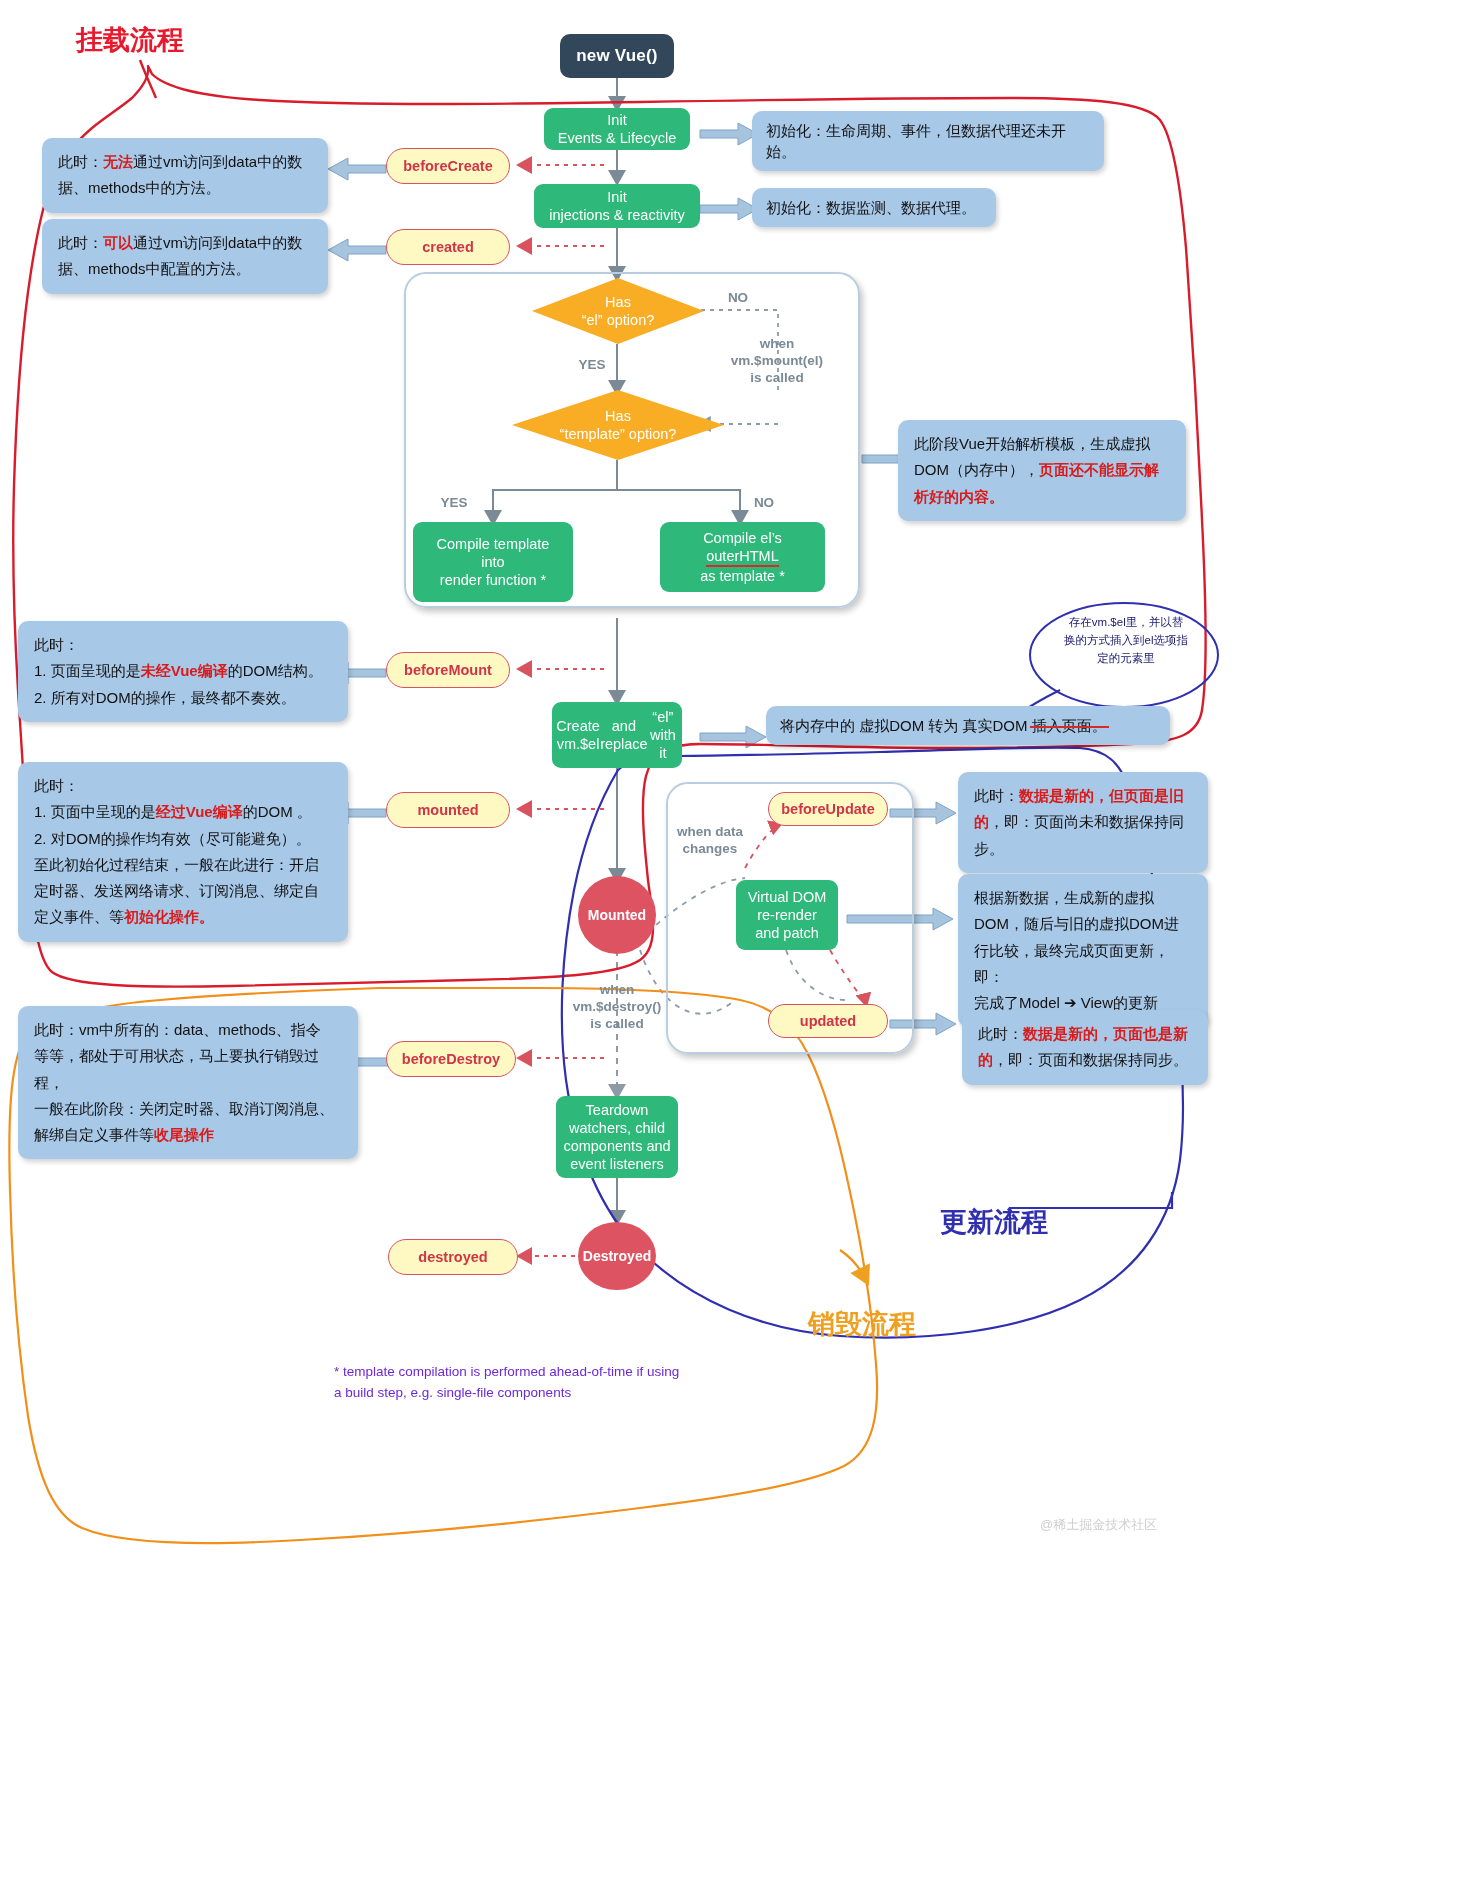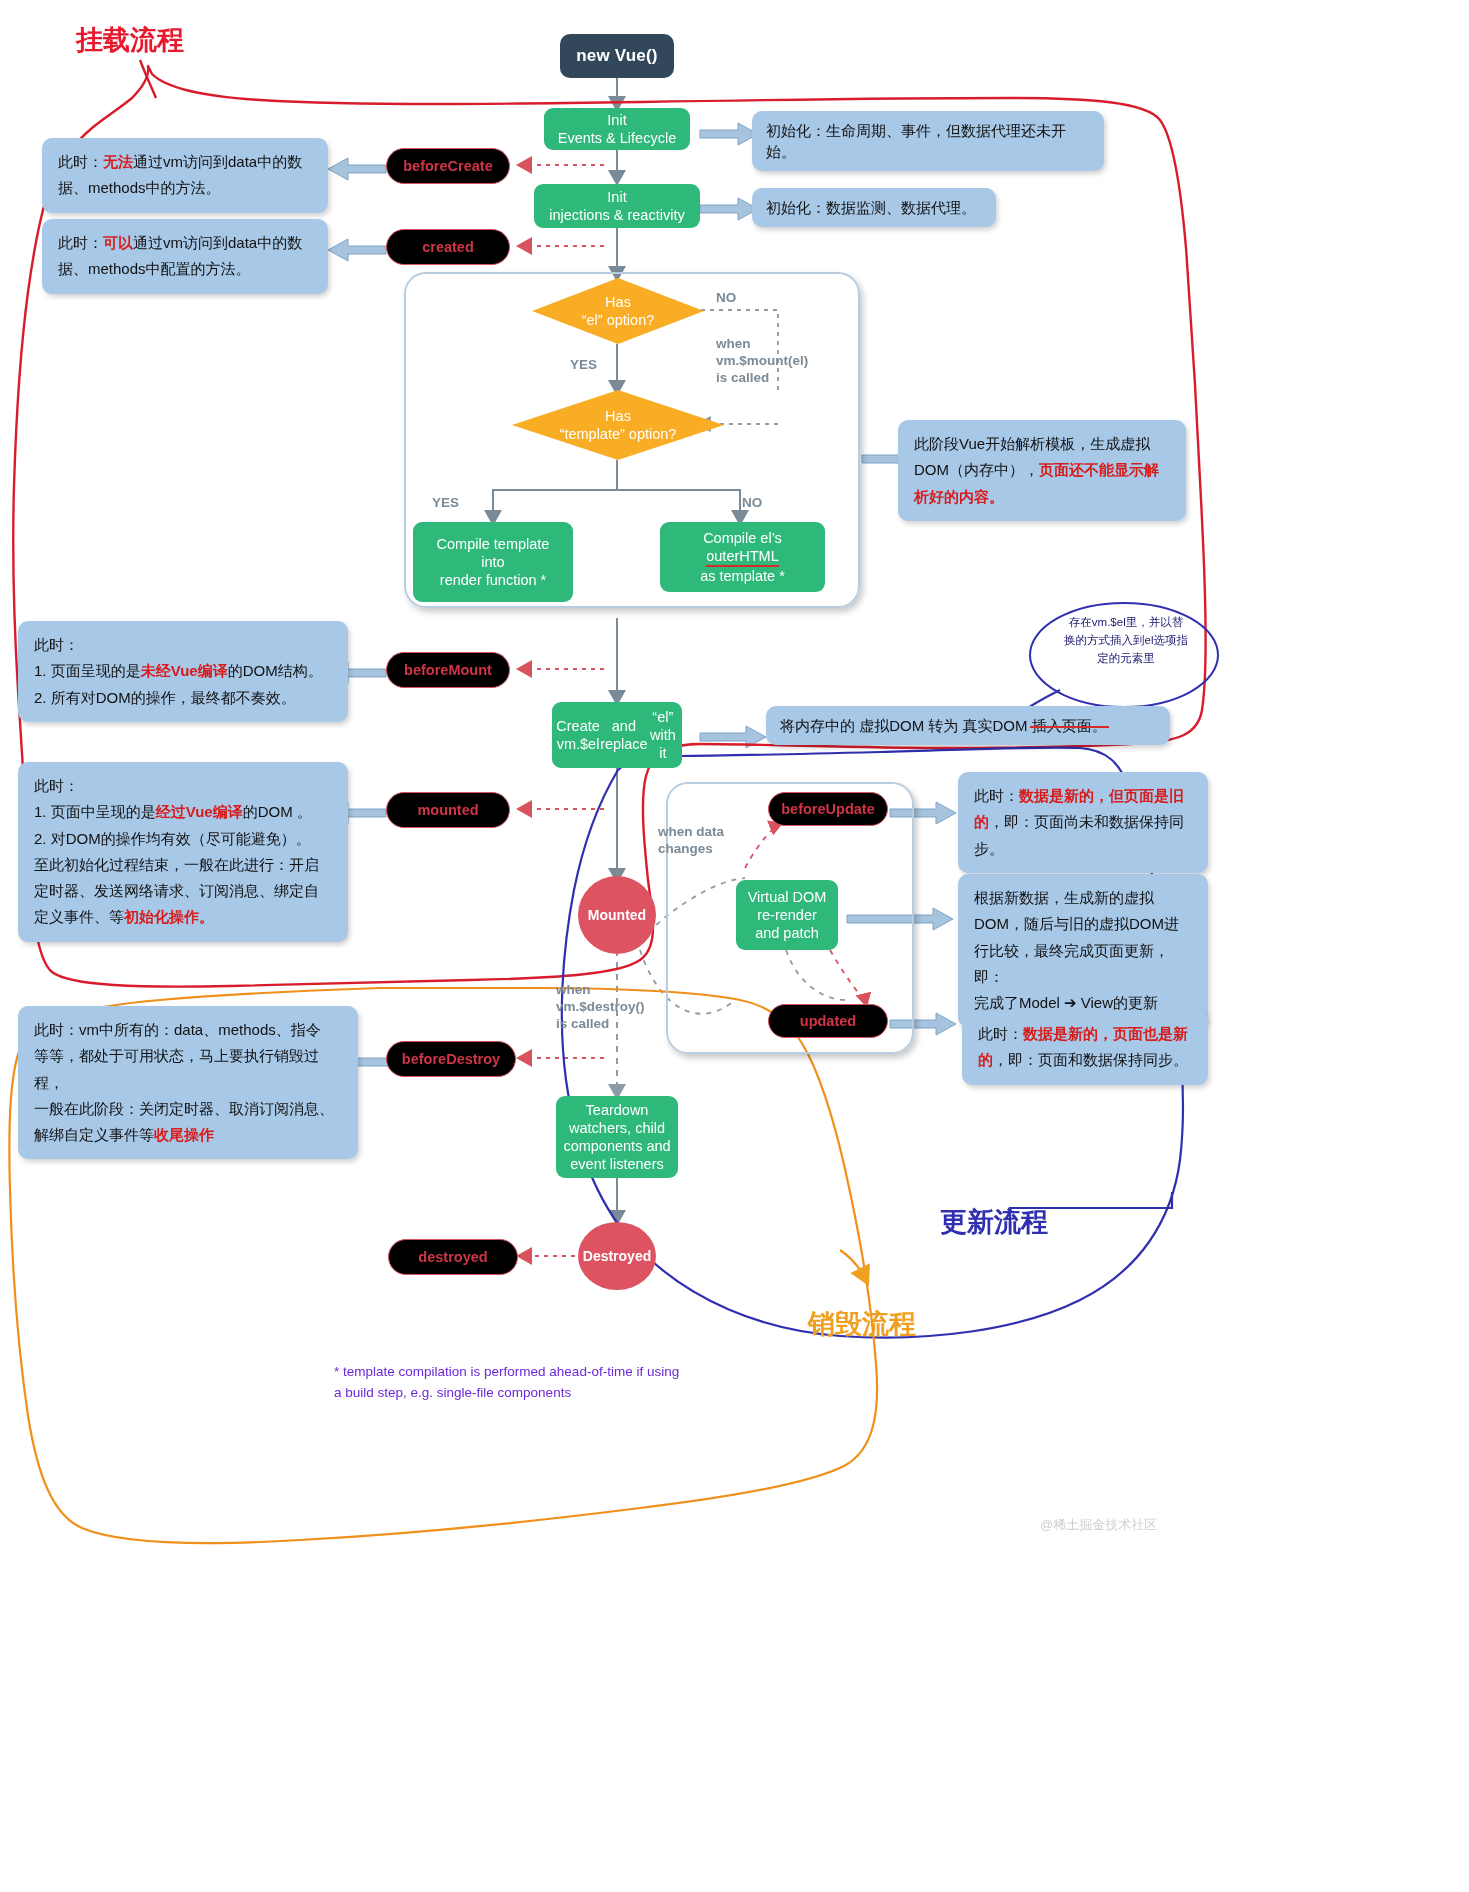--- a/index.html
+++ b/index.html
@@ -10,27 +10,27 @@
   
   .node-dark{background:#33475b;color:#fff;border-radius:10px;display:flex;align-items:center;
     justify-content:center;font-weight:bold;font-size:17px;letter-spacing:.2px;}
   .node-green{background:#2eb87a;color:#fff;border-radius:9px;display:flex;align-items:center;
     justify-content:center;text-align:center;font-size:14.5px;line-height:1.25;padding:4px;}
   .node-diamond{background:#f8ad24;color:#fff;display:flex;align-items:center;justify-content:center;
     text-align:center;font-size:14.5px;line-height:1.25;
     clip-path:polygon(50% 0%,100% 50%,50% 100%,0% 50%);}
   .node-circle{background:#dd5362;color:#fff;border-radius:50%;display:flex;align-items:center;
     justify-content:center;font-weight:bold;font-size:14px;text-align:center;}
-  .hook{border:1.6px solid #d9535f;border-radius:22px;background:#000000;color:#cf3547;
+  .hook{border:1.6px solid #d9535f;border-radius:22px;background:#fef9c3;color:#cf3547;
     font-weight:bold;font-size:14.5px;display:flex;align-items:center;justify-content:center;}
   .note{background:#a8c8e8;border-radius:10px;color:#111;font-size:15px;line-height:1.75;
     padding:11px 16px;box-shadow:2px 3px 5px rgba(0,0,0,.18);}
   .note b.r{color:#d81c1c;}
   .note .ind{display:block;padding-left:22px;text-indent:-22px;}
-  .lbl{color:#7a8a96;font-weight:bold;font-size:13.5px;text-align:left;line-height:1.25;}
+  .lbl{color:#7a8a96;font-weight:bold;font-size:13.5px;text-align:center;line-height:1.25;}
   .group-box{border:2.5px solid #b9cde0;border-radius:22px;background:transparent;
     box-shadow:3px 4px 6px rgba(0,0,0,.22);}
   .phase{font-weight:bold;font-size:27px;}
   .footer{color:#6d28d9;font-size:13.5px;line-height:1.55;}
   .wm{color:#cfcfcf;font-size:13px;}
   svg.ov{position:absolute;left:0;top:0;width:1469px;height:1892px;pointer-events:none;}
   .strike{position:relative;}
   .strike:after{content:"";position:absolute;left:-2px;right:-2px;top:52%;height:2.5px;background:#d42b2b;}
   .ul-red{border-bottom:2.5px solid #d42b2b;}
 </style>

